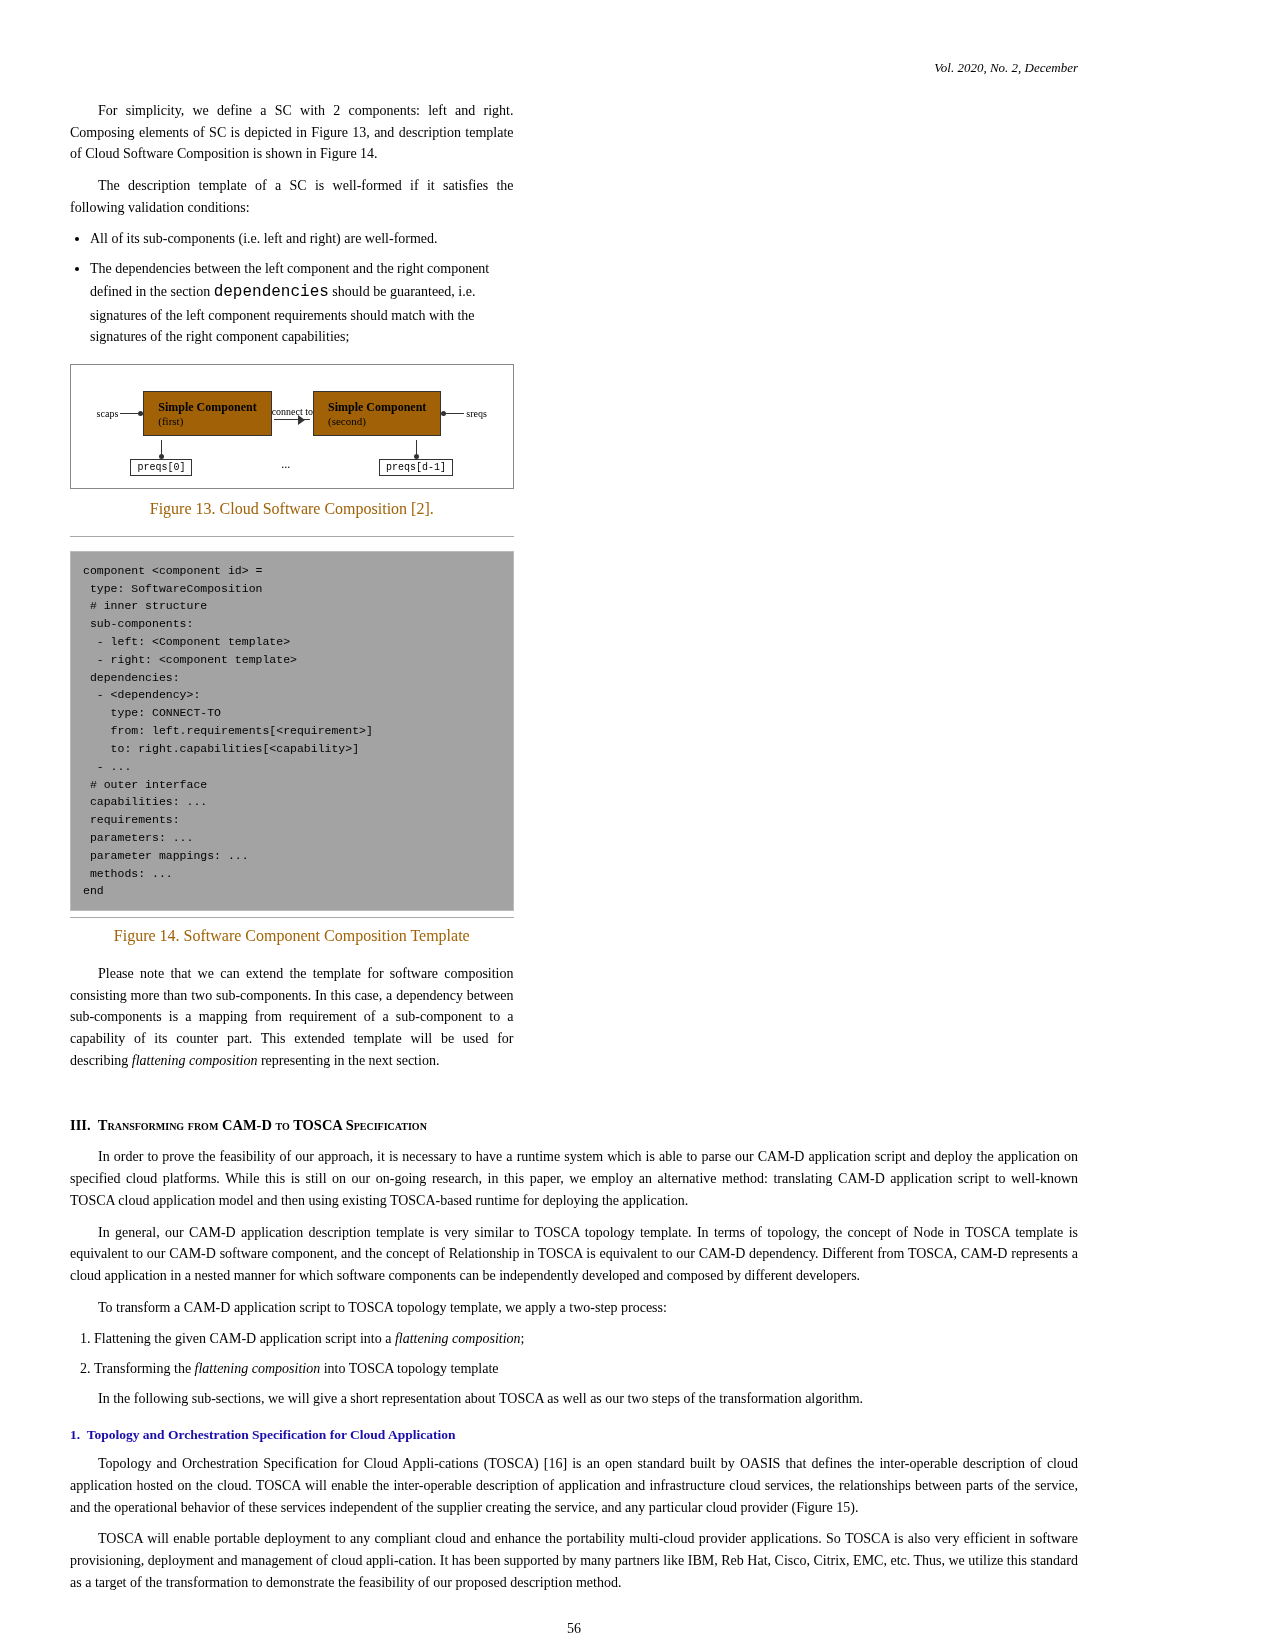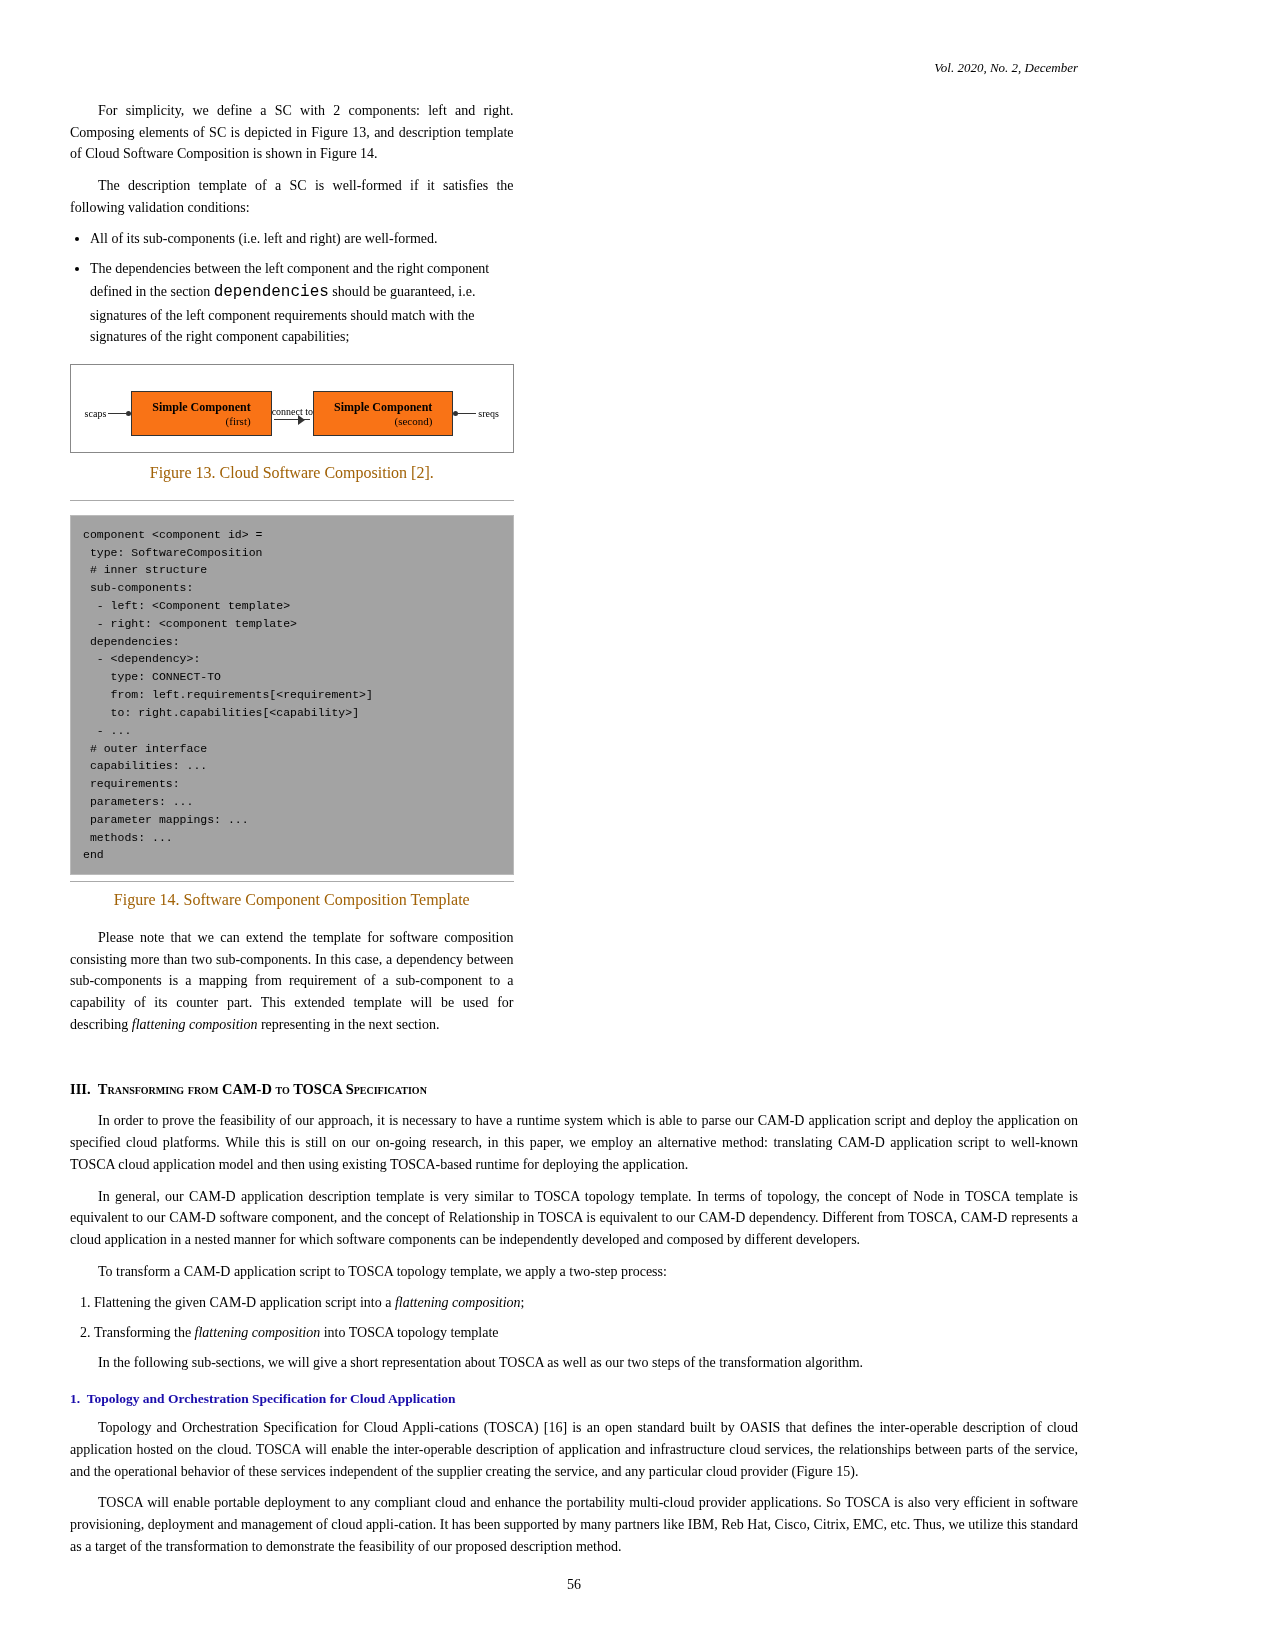--- a/index.html
+++ b/index.html
@@ -91,31 +91,31 @@
       text-align: left;
     }
     .subsection-heading {
       font-weight: bold;
       color: #1a0dab;
       font-size: 13.5px;
       margin: 18px 0 10px 0;
     }
     .page-number {
       text-align: center;
-      margin-top: 10px;
+      margin-top: 18px;
       font-size: 14px;
     }
     .sc-box {
       border: 1px solid #333;
-      padding: 8px 20px;
+      padding: 8px 14px;
       font-family: "Times New Roman", Times, serif;
       font-size: 12px;
-      text-align: right;
+      text-align: left;
       min-width: 80px;
-      background: #f97316;
+      background: #a16207;
       position: relative;
     }
     .sc-box .sc-title {
       font-weight: bold;
       font-size: 12px;
     }
     .sc-box .sc-subtitle {
       font-size: 11px;
     }
     .preqs-label {
@@ -231,20 +231,33 @@
           <div class="sc-box">
             <div class="sc-title">Simple Component</div>
             <div class="sc-subtitle">(second)</div>
           </div>
 
           <div class="dot-end"></div>
           <div class="arrow-stub"></div>
           <span class="sc-label-right">sreqs</span>
         </div>
 
+        <div style="display:flex; justify-content:space-around; align-items:flex-end; margin-top:4px; padding: 0 10px;">
+          <div style="display:flex; flex-direction:column; align-items:center;">
+            <div style="height:14px; border-left:1.5px solid #333; width:0;"></div>
+            <div class="dot-end"></div>
+            <span class="preqs-label">preqs[0]</span>
+          </div>
+          <span class="ellipsis-center">...</span>
+          <div style="display:flex; flex-direction:column; align-items:center;">
+            <div style="height:14px; border-left:1.5px solid #333; width:0;"></div>
+            <div class="dot-end"></div>
+            <span class="preqs-label">preqs[d-1]</span>
+          </div>
+        </div>
       </div>
       <p class="figure-caption">Figure 13.  Cloud Software Composition [2].</p>
 
       <div style="border-top:1px solid #aaa; margin: 8px 0 4px 0;"></div>
       <div class="code-block">component &lt;component id&gt; =
  type: SoftwareComposition
  # inner structure
  sub-components:
   - left: &lt;Component template&gt;
   - right: &lt;component template&gt;

